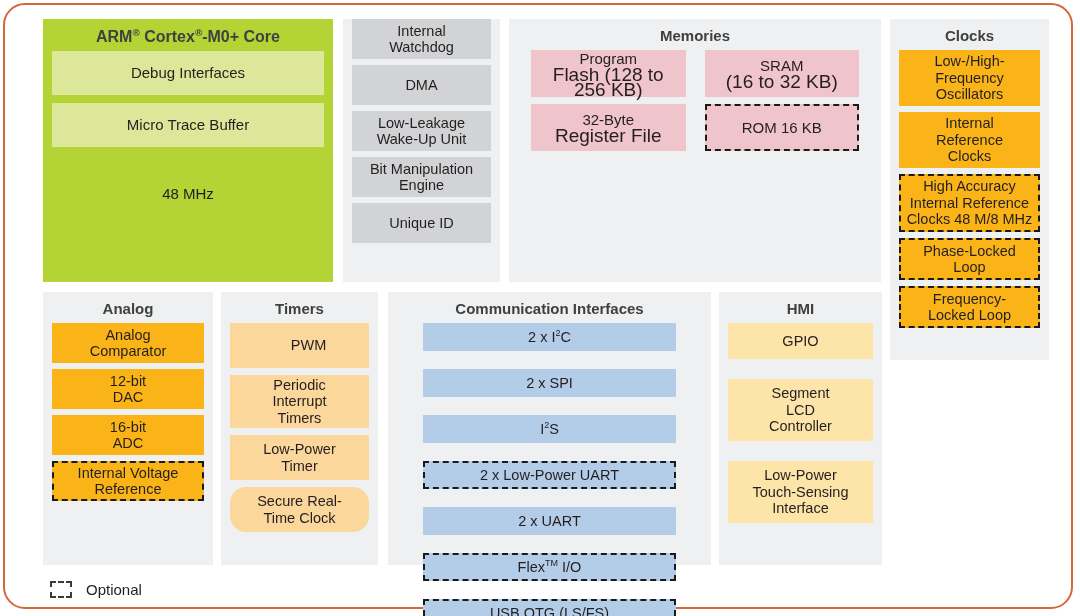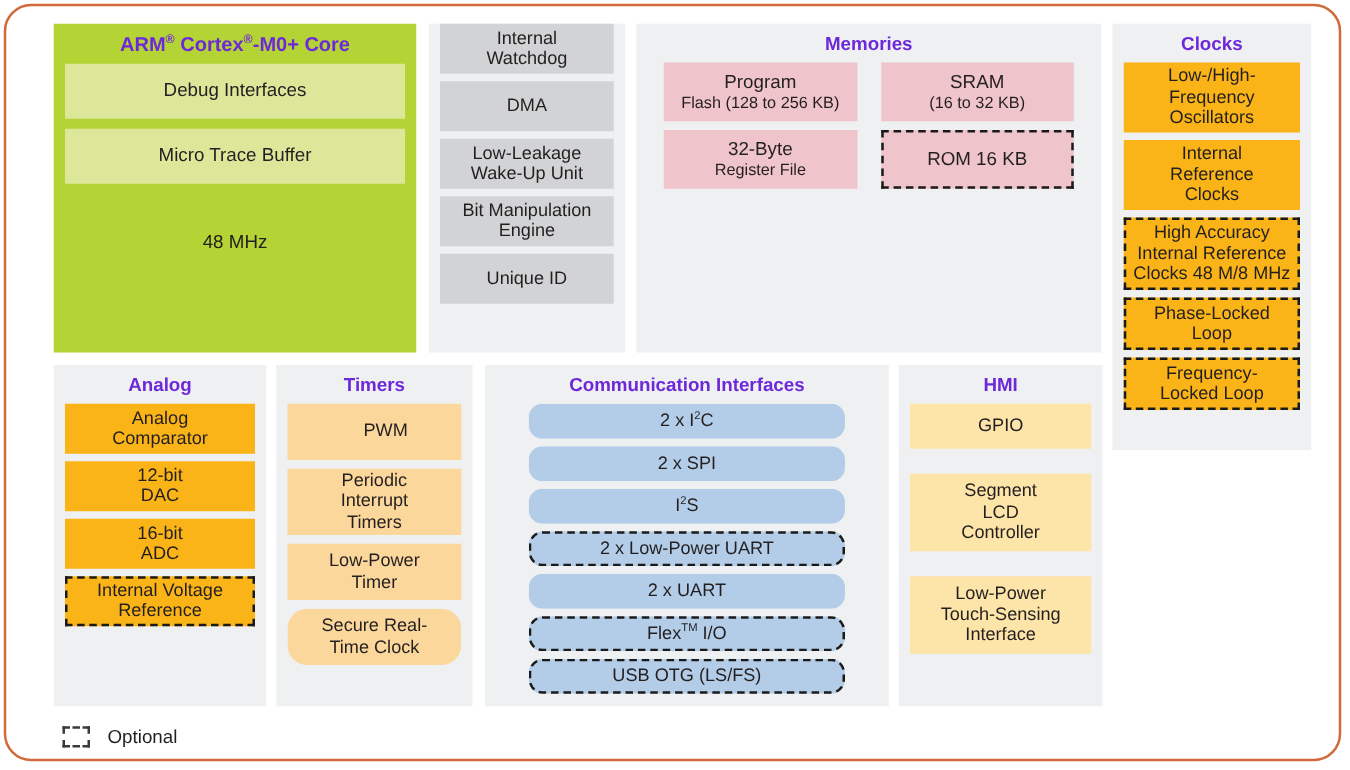--- a/index.html
+++ b/index.html
@@ -42,21 +42,21 @@
     background: #eff0f1;
     box-sizing: border-box;
   }
   .panel-title {
     text-align: center;
     font-weight: bold;
     font-size: 15px;
     line-height: 17px;
     padding-top: 8px;
     padding-bottom: 6px;
-    color: #6d28d9;
+    color: #404040;
   }
   .blocks {
     padding: 0 9px;
   }
   .block {
     box-sizing: border-box;
     display: flex;
     align-items: center;
     justify-content: center;
     text-align: center;
@@ -109,38 +109,38 @@
   
   #memories-panel { left: 466px; top: 0px; width: 372px; height: 263px; }
   #mem-grid {
     padding: 0 22px;
     display: grid;
     grid-template-columns: 1fr 1fr;
     gap: 7px 19px;
   }
   #mem-grid .block { height: 47px; margin-bottom: 0; flex-direction: column; }
   .mem-line1 { font-size: 15px; line-height: 17px; }
-  .mem-line2 { font-size: 13px; line-height: 15.5px; }
+  .mem-line2 { font-size: 19px; line-height: 15.5px; }
 
   
   #clocks-panel { left: 847px; top: 0px; width: 159px; height: 341px; }
   #clocks-panel .block { margin-bottom: 6px; }
 
   
   #analog-panel { left: 0px; top: 273px; width: 170px; height: 273px; }
   #analog-panel .block { height: 40px; }
 
   
   #timers-panel { left: 178px; top: 273px; width: 157px; height: 273px; }
   #timers-panel .block { margin-bottom: 7px; }
 
   
   #comm-panel { left: 345px; top: 273px; width: 323px; height: 273px; }
   #comm-panel .blocks { padding: 0 35px; }
-  #comm-panel .block { height: 28px; margin-bottom: 6px; border-radius: 11px; }
+  #comm-panel .block { height: 28px; margin-bottom: 18px; }
 
   
   #hmi-panel { left: 676px; top: 273px; width: 163px; height: 273px; }
   #hmi-panel .block { margin-bottom: 20px; }
 
   
   #legend {
     position: absolute;
     left: 45px;
     top: 576px;

